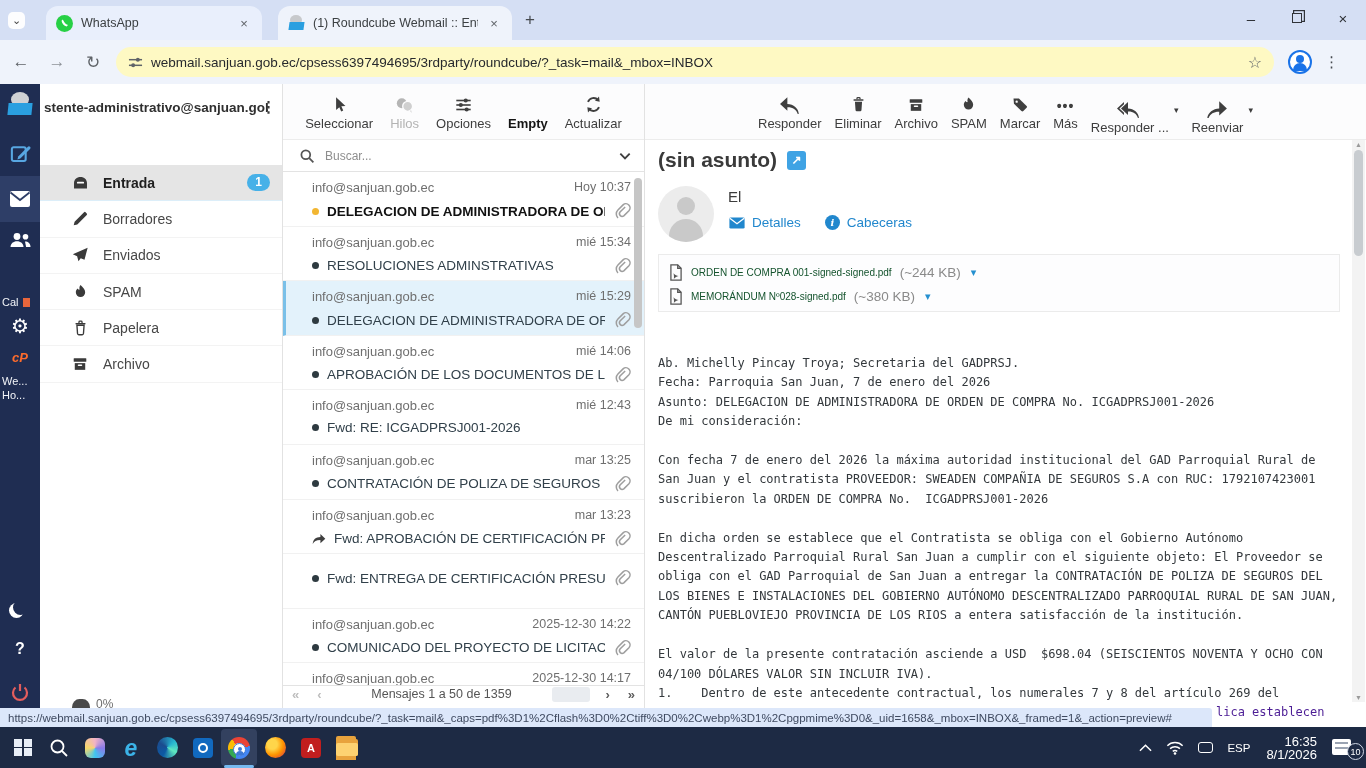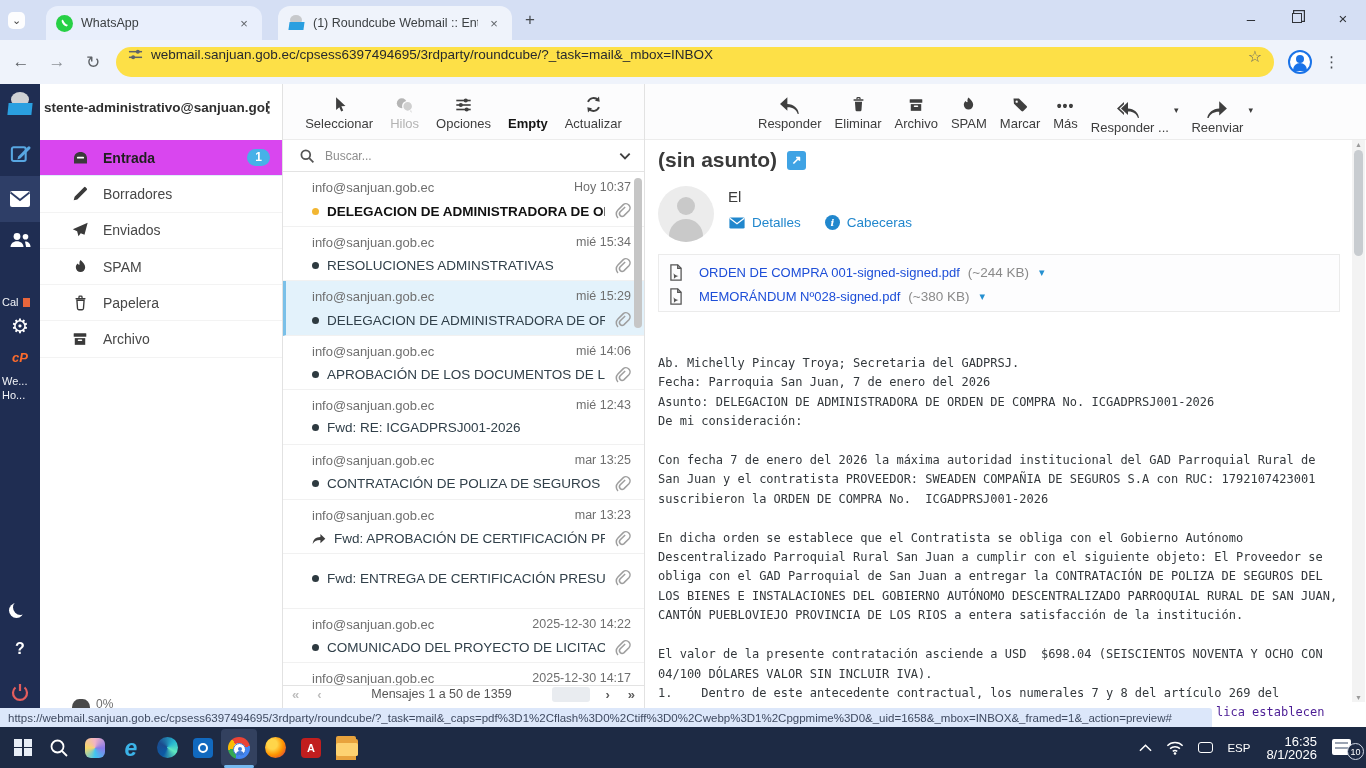--- a/index.html
+++ b/index.html
@@ -23,21 +23,21 @@
   .wincontrols{position:absolute;right:0;top:0;height:36px;display:flex;align-items:center;}
   .winbtn{width:46px;height:34px;display:flex;align-items:center;justify-content:center;color:#303338;font-size:15px;}
   .win-restore{width:10px;height:10px;border:1.2px solid #303338;box-shadow:2px -2px 0 -0.2px #d5dff4,2px -2px 0 1px #303338;}
   .favicon-wa{width:17px;height:17px;border-radius:50%;background:#27d045;display:flex;align-items:center;justify-content:center;}
   .favicon-rc{position:relative;width:17px;height:16px;}
   .favicon-rc .ball{position:absolute;left:2px;top:0;width:12px;height:10px;border-radius:50%;background:#c7c9cc;}
   .favicon-rc .box{position:absolute;left:1px;top:7px;width:15px;height:8px;background:#2a9fe0;transform:skewX(-8deg);}
   .navbar{position:absolute;top:40px;left:0;right:0;height:44px;background:#eff3fb;display:flex;align-items:center;}
   .navbtn{width:30px;height:30px;display:flex;align-items:center;justify-content:center;font-size:17px;color:#5f6368;margin-left:6px;}
   .navbtn.fwd{color:#8d9298;}
-  .urlpill{height:30px;flex:0 0 1158px;margin-left:8px;background:#fde047;border-radius:15px;display:flex;padding:0 12px;}
+  .urlpill{height:30px;flex:0 0 1158px;margin-left:8px;background:#fef9c3;border-radius:15px;display:flex;align-items:center;padding:0 12px;}
   .url-text{flex:1;font-size:13.5px;color:#27292d;white-space:nowrap;overflow:hidden;margin-left:8px;}
   .star{font-size:16px;color:#5f6368;}
   .profile-btn{width:24px;height:24px;border-radius:50%;border:2px solid #1a73e8;margin-left:14px;position:relative;background:#fff;}
   .profile-btn .ph{position:absolute;left:6px;top:3px;width:8px;height:8px;border-radius:50%;background:#1a73e8;}
   .profile-btn .pb{position:absolute;left:3px;top:11px;width:14px;height:8px;border-radius:7px 7px 0 0;background:#1a73e8;}
   .menu-dots{margin:0 14px 0 12px;font-size:15px;color:#45494e;letter-spacing:1px;}
 
   
   .app{position:absolute;top:84px;left:0;width:1366px;height:643px;display:flex;background:#fff;}
 
@@ -55,21 +55,21 @@
 
   
   .folders{position:relative;width:243px;flex:none;background:#fff;border-right:1px solid #e2e2e2;}
   .acct{position:absolute;top:0;left:0;right:0;height:46px;display:flex;align-items:center;}
   .acct-mail{font-size:13.5px;font-weight:bold;color:#2f2f2f;white-space:nowrap;overflow:hidden;width:224px;margin-left:4px;}
   .acct-kebab{position:absolute;right:6px;top:14px;font-size:15px;color:#3c3c3c;font-weight:bold;}
   .folderlist{position:absolute;top:56px;left:0;right:0;}
   .frow{position:relative;height:36.3px;display:flex;align-items:center;padding-left:30px;border-bottom:1px solid #f3f3f3;}
   .frow .ficon{width:20px;height:20px;flex:none;display:flex;align-items:center;justify-content:center;}
   .frow .flabel{margin-left:13px;font-size:14px;color:#474747;}
-  .frow.active{background:#d946ef;border-bottom:1px solid #dceef9;}
+  .frow.active{background:#e5e5e5;border-bottom:1px solid #dceef9;margin-top:25px;}
   .frow.active .flabel{font-weight:bold;color:#1f1f1f;}
   .badge{position:absolute;right:12px;top:9px;background:#47b1e8;color:#fff;font-size:12px;font-weight:bold;
          border-radius:9px;padding:1px 8px 2px;}
   .quota{position:absolute;left:32px;bottom:16px;display:flex;align-items:center;font-size:12px;color:#6c6c6c;}
   .disk{width:18px;height:11px;background:#4a4a4a;border-radius:50% 50% 30% 30%/90% 90% 30% 30%;margin-right:6px;}
 
   
   .listpanel{position:relative;width:362px;flex:none;background:#fff;border-right:1px solid #e2e2e2;}
   .ltoolbar{position:absolute;top:0;left:0;right:0;height:56px;background:#fcfcfd;border-bottom:1px solid #ececec;
             display:flex;justify-content:center;gap:17px;padding-top:9px;}
@@ -115,21 +115,21 @@
   .avatar{position:absolute;left:13px;top:46px;width:56px;height:56px;border-radius:50%;background:#ececec;overflow:hidden;}
   .avatar .hd{position:absolute;left:19px;top:11px;width:18px;height:18px;border-radius:50%;background:#c9c9c9;}
   .avatar .bd{position:absolute;left:11px;top:33px;width:34px;height:24px;border-radius:17px 17px 0 0;background:#c9c9c9;}
   .sender{position:absolute;left:83px;top:48px;font-size:15px;color:#3c3c3c;}
   .hdrlinks{position:absolute;left:84px;top:75px;display:flex;align-items:center;gap:24px;}
   .hlink{display:flex;align-items:center;gap:7px;font-size:13.5px;color:#2187cd;}
   .infoicon{width:15px;height:15px;border-radius:50%;background:#2187cd;color:#fff;font-size:10px;font-weight:bold;
             display:flex;align-items:center;justify-content:center;font-family:"DejaVu Serif",serif;font-style:italic;}
   .attachbox{position:absolute;left:13px;right:26px;top:114px;height:58px;border:1px solid #ebebeb;background:#fdfdfe;padding:5px 10px;}
   .attrow{height:24px;display:flex;align-items:center;gap:8px;}
-  .attname{font-size:13px;color:#1d4ed8;margin-left:8px;}
+  .attname{font-size:10px;color:#14532d;}
   .attsize{font-size:13.5px;color:#8a8a8a;}
   .attcaret{font-size:11px;color:#2590d0;margin-left:2px;}
   .mailbody{position:absolute;left:13px;top:214px;margin:0;font-family:"DejaVu Sans Mono",monospace;
             font-size:12px;line-height:19.4px;color:#33383c;white-space:pre;}
   .vscroll{position:absolute;right:1px;top:56px;bottom:25px;width:13px;background:#f3f3f3;}
   .vthumb{position:absolute;left:2px;top:10px;width:9px;height:106px;background:#c8ccd0;border-radius:5px;}
   .scroll-arrow{position:absolute;left:3px;font-size:7px;color:#9a9a9a;}
 
   .bodytail{position:absolute;left:1216px;top:705px;font-family:"DejaVu Sans Mono",monospace;font-size:12px;color:#4c1d95;z-index:10;}
 

